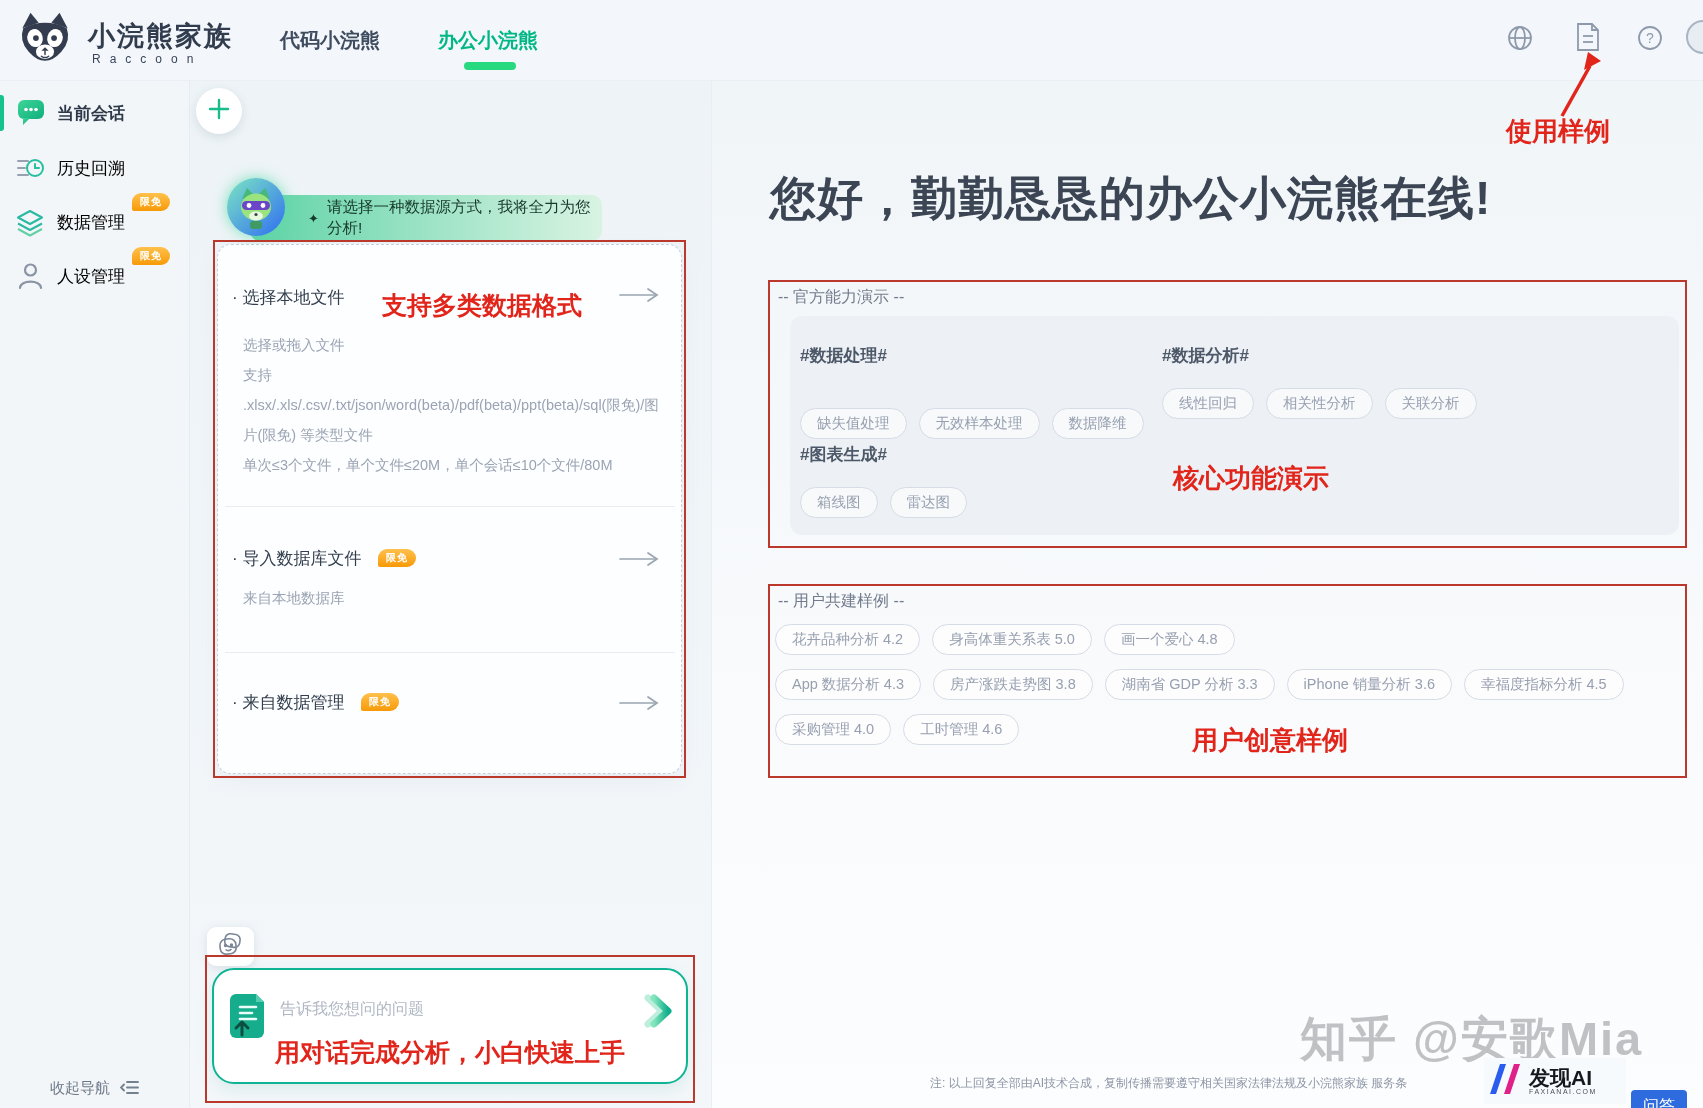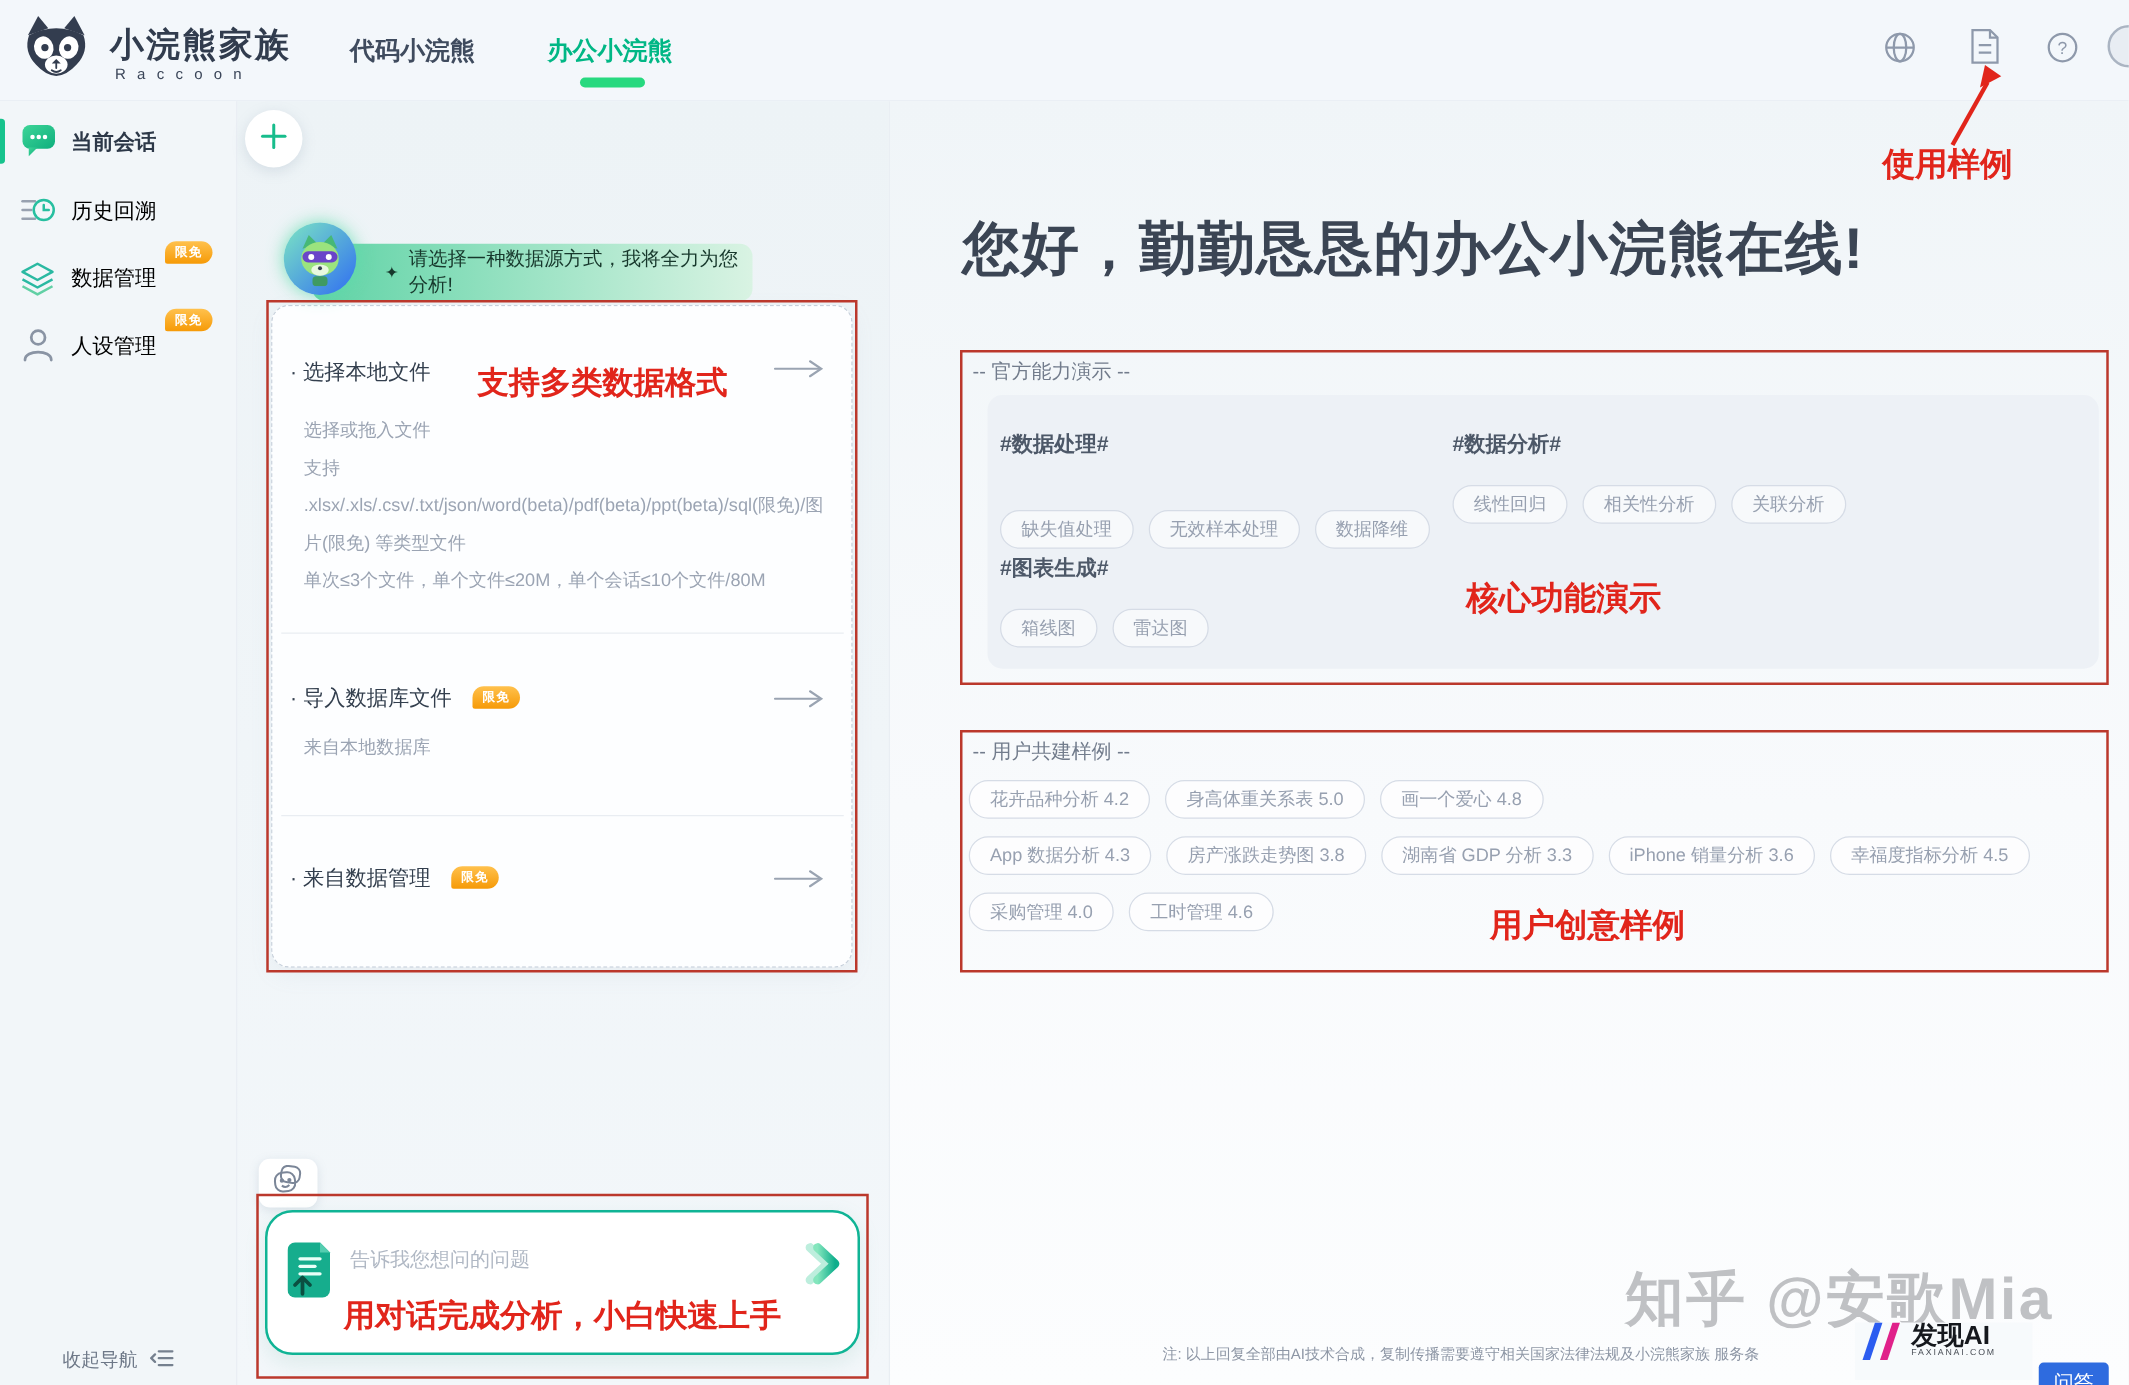--- a/index.html
+++ b/index.html
@@ -69,21 +69,21 @@
           border-radius:16px; color:#97a0b0; font-size:14.5px; background:rgba(255,255,255,.55); cursor:pointer; white-space:nowrap; }
   .pill.user { background:#fdfdfe; }
 
   
   .red-box { border:2px solid #bb382c; pointer-events:none; z-index:5; }
   .red-text { color:#e1251b; font-weight:700; z-index:6; }
 
   
   .disclaimer { left:885px; top:1075px; font-size:12px; color:#8d96a5; white-space:nowrap;margin-left:45px; }
   .watermark { left:1300px; top:1008px; font-size:47px; font-weight:700; color:#85878c; opacity:.5; letter-spacing:2px; z-index:7; }
-  .logo-block { left:1484px; top:1058px; width:142px; height:46px; background:#f7fafc; display:flex; gap:7px; z-index:8; }
+  .logo-block { left:1484px; top:1058px; width:142px; height:46px; background:#f7fafc; display:flex; align-items:center; gap:7px; z-index:8; }
   .logo-name { font-size:21px; font-weight:800; color:#15181d; line-height:21px; }
   .logo-domain { font-size:7px; letter-spacing:1.5px; color:#4a4f57; }
   .qa-btn { left:1631px; top:1066px; width:56px; height:33px; background:#2e6bdf; border-radius:4px; color:#fff;
             font-size:16px; display:flex; align-items:center; justify-content:center; cursor:pointer; z-index:8;margin-top:24px; }
 </style>
 </head>
 <body>
 
 <div id="app">
 

